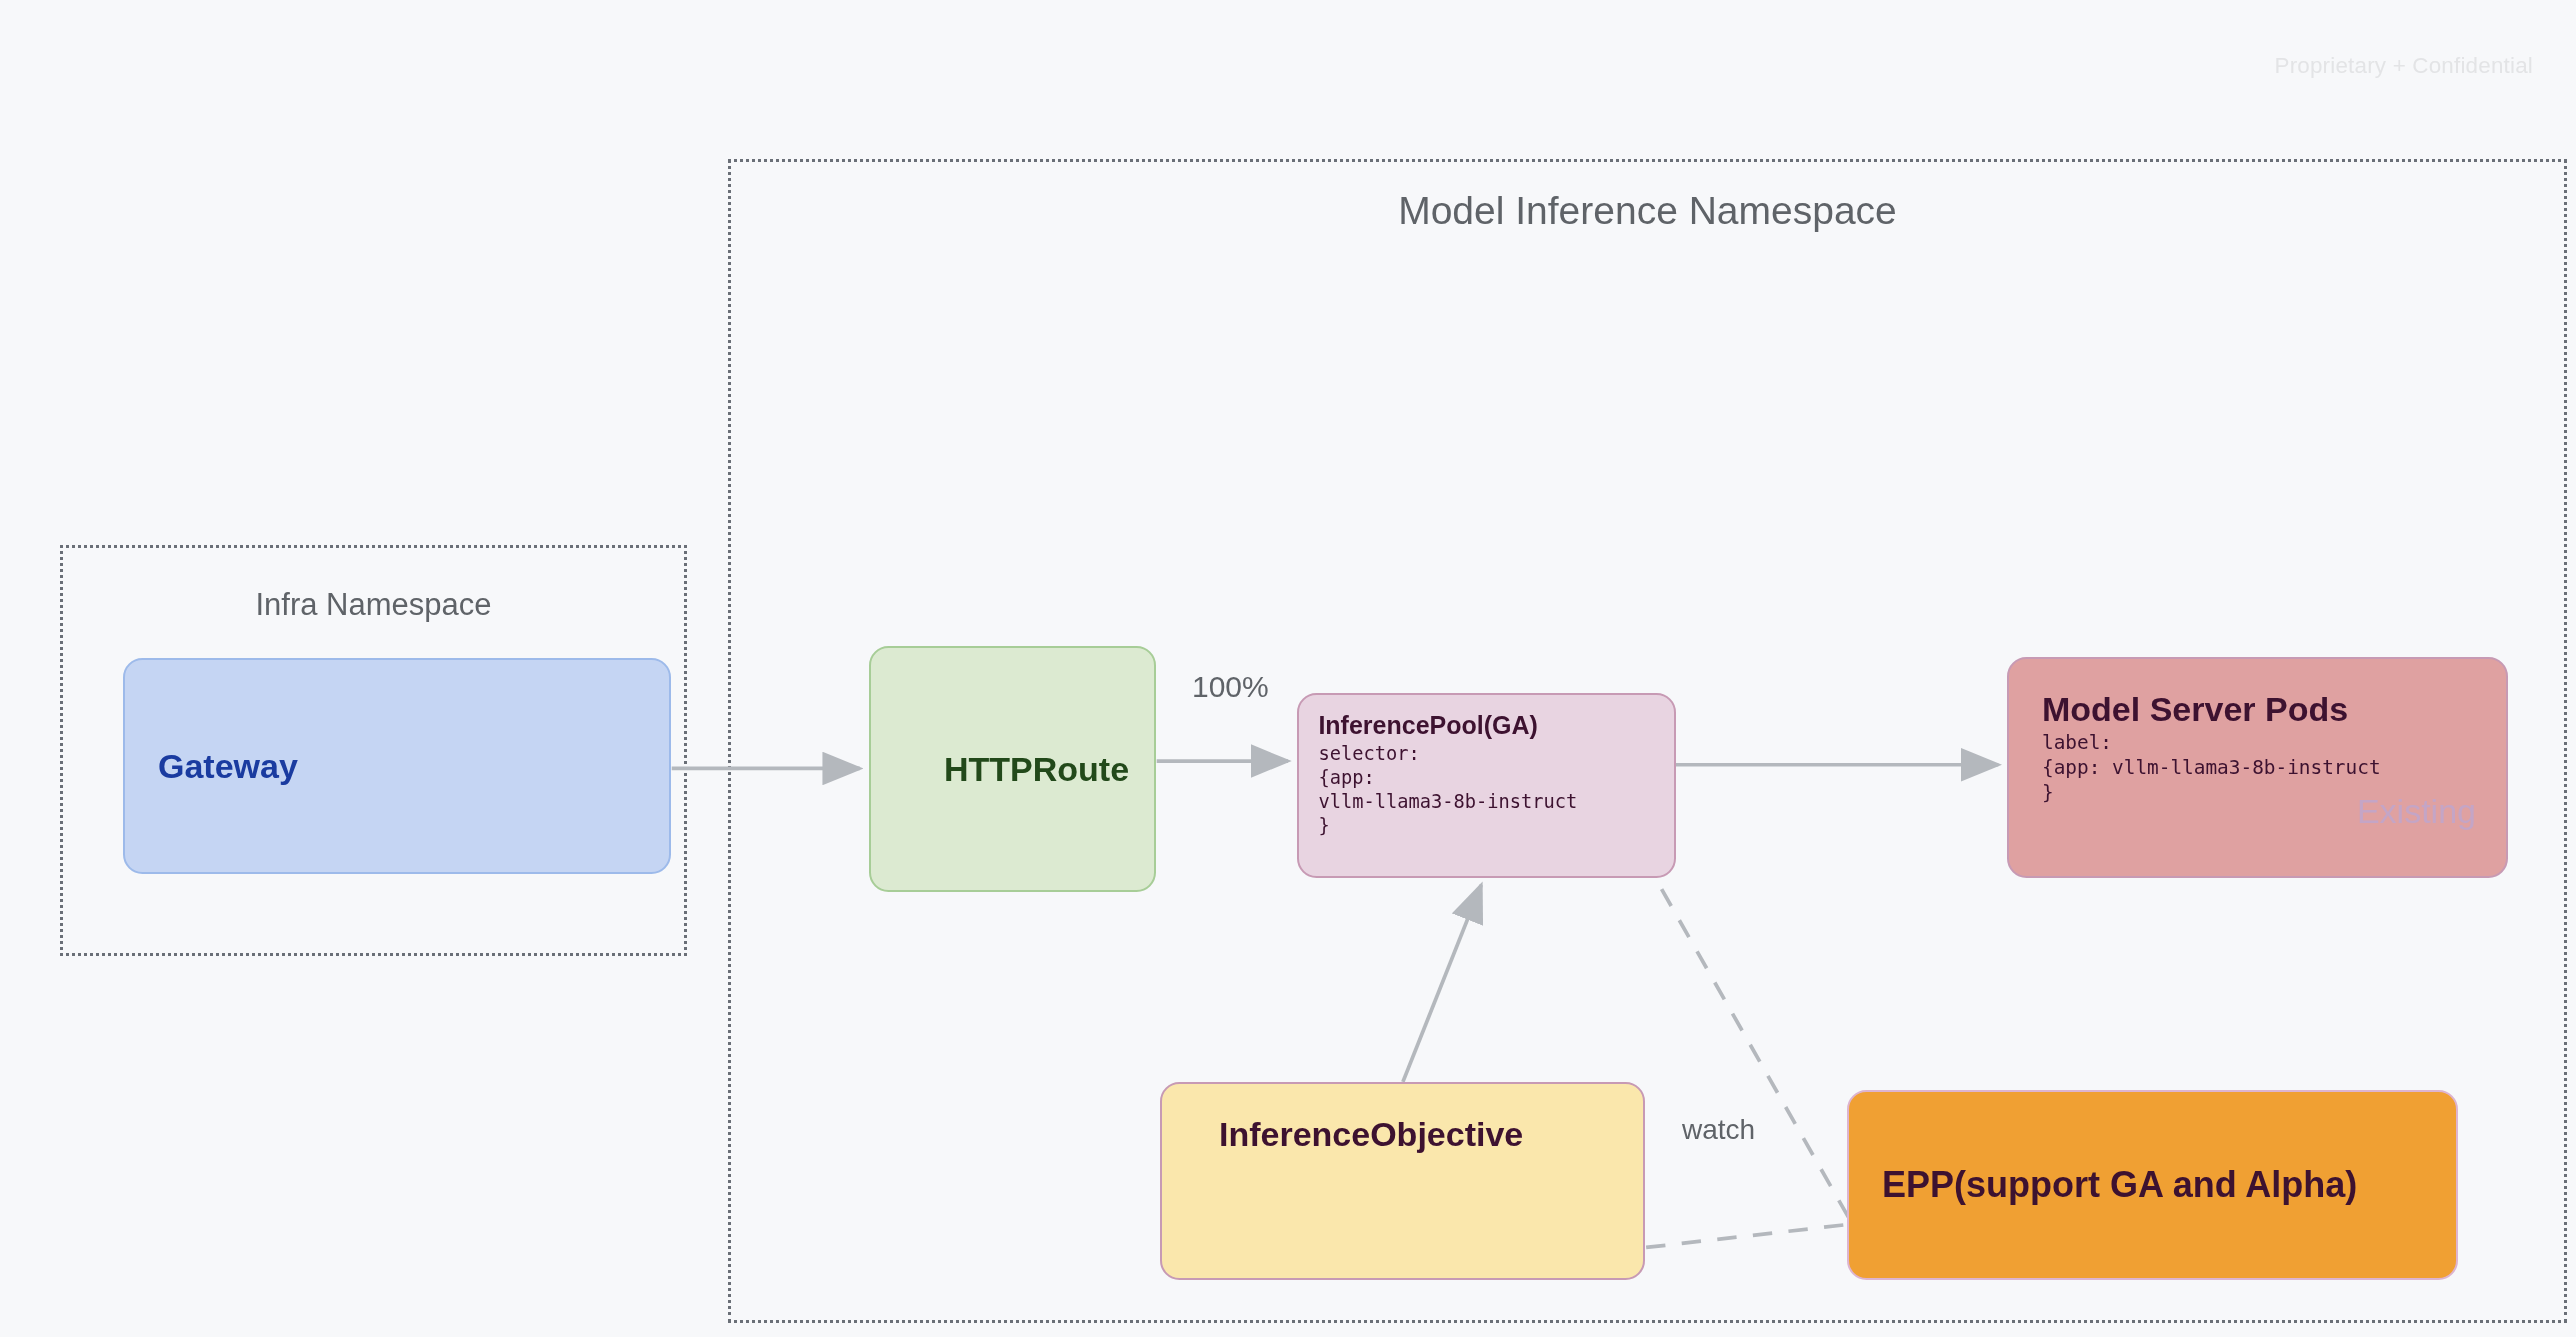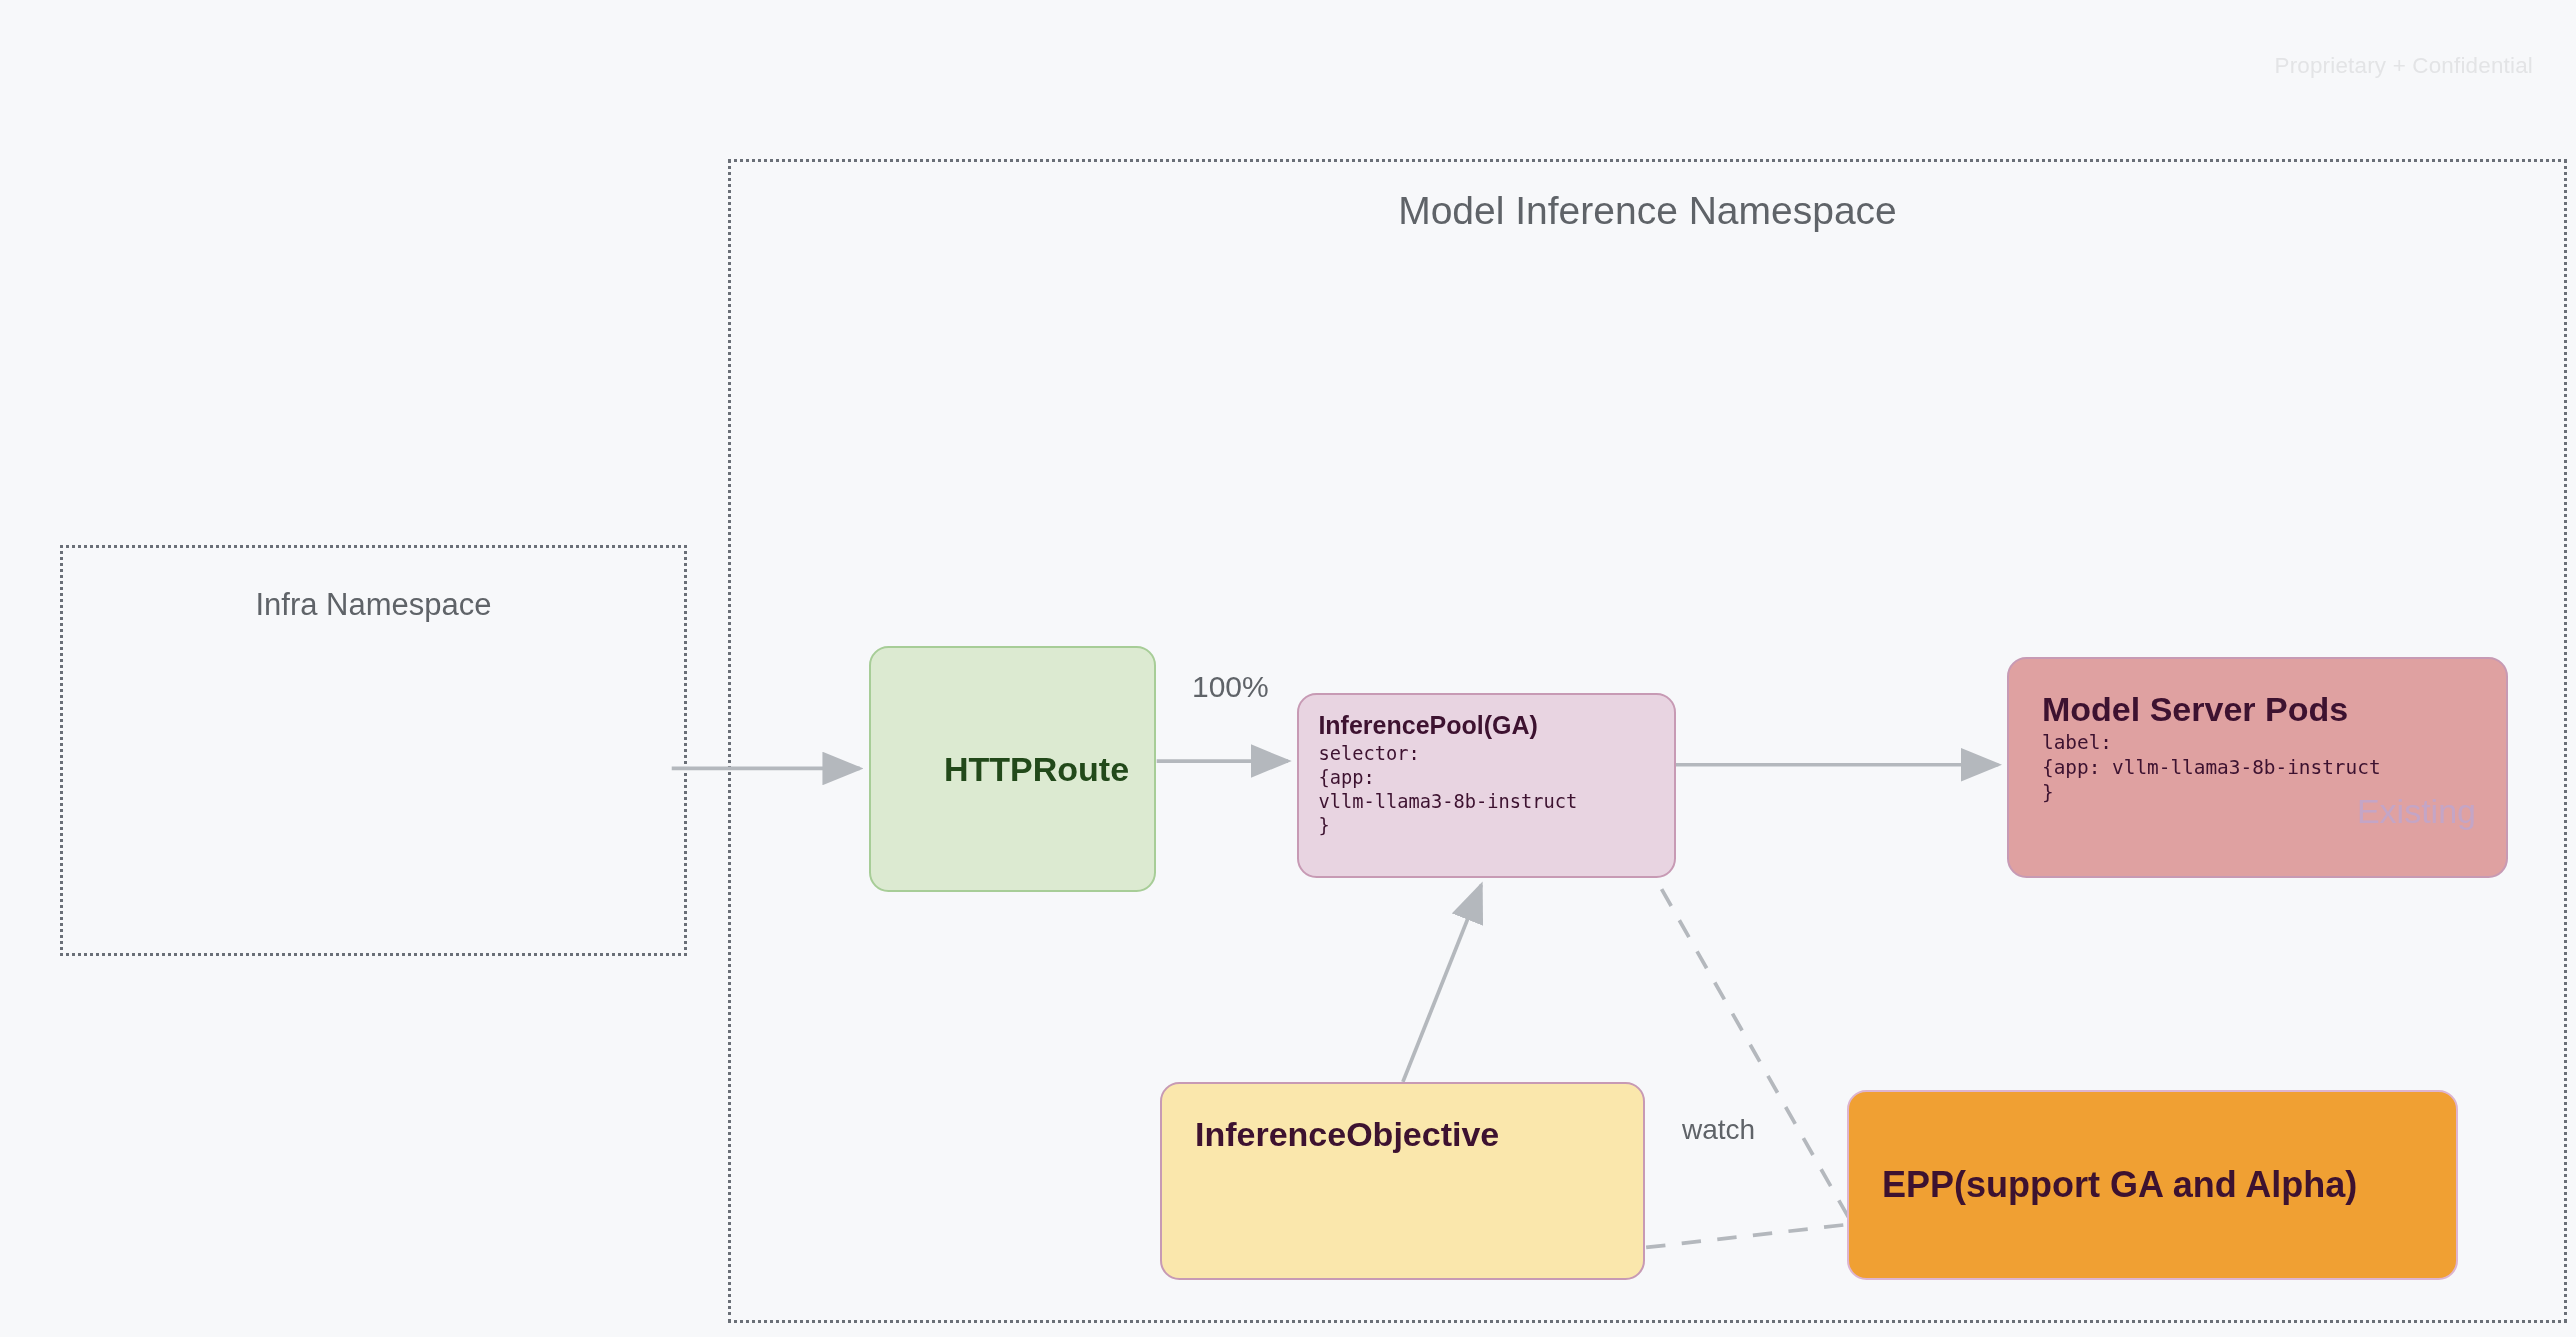--- a/index.html
+++ b/index.html
@@ -174,20 +174,21 @@
     width: 485px;
     height: 198px;
     background: #fae7ac;
     border: 2.2px solid #c79ab4;
     padding: 31px 33px 0 33px;
   }
   #node-inferenceobjective .title {
     font-size: 34px;
     color: #3d1230;
     margin-bottom: 4.5px;
+    margin-left: 24px;
   }
   #node-inferenceobjective .code {
     font-size: 24.6px;
     color: #3d1230;
   }
 
   
   #node-epp {
     left: 1847px;
     top: 1090px;
@@ -262,20 +263,23 @@
     <line x1="1880" y1="1450" x2="1985" y2="1186" stroke="#b4b8bd" stroke-width="5" marker-end="url(#arrow)"></line>
 
     <line x1="2203" y1="1150" x2="2482" y2="1640" stroke="#b4b8bd" stroke-width="5" stroke-dasharray="26 22"></line>
 
     <line x1="2206" y1="1672" x2="2478" y2="1641" stroke="#b4b8bd" stroke-width="5" stroke-dasharray="26 22"></line>
   </svg>
 
   <div class="edge-label" id="label-100">100%</div>
   <div class="edge-label" id="label-watch">watch</div>
 
+  <div class="node" id="node-gateway">
+    <div class="title">Gateway</div>
+  </div>
 
   <div class="node" id="node-httproute">
     <div class="title">HTTPRoute</div>
   </div>
 
   <div class="node" id="node-inferencepool">
     <div class="title">InferencePool(GA)</div>
     <div class="code">selector:
 {app:
 vllm-llama3-8b-instruct

